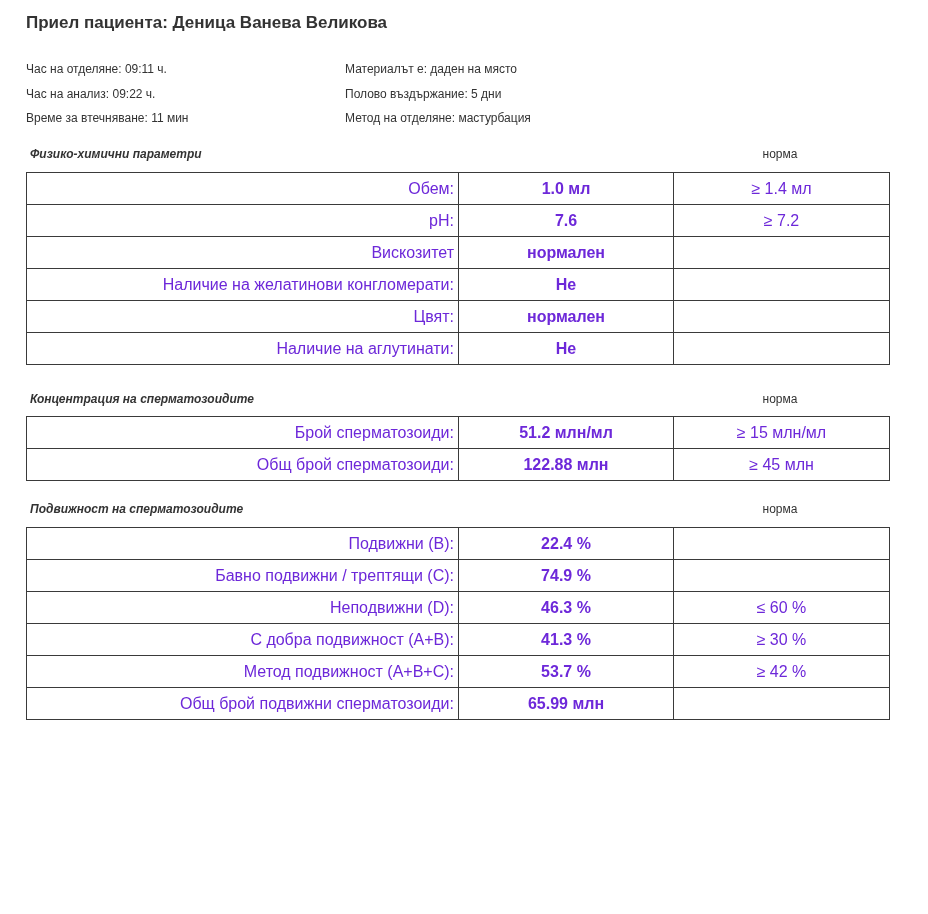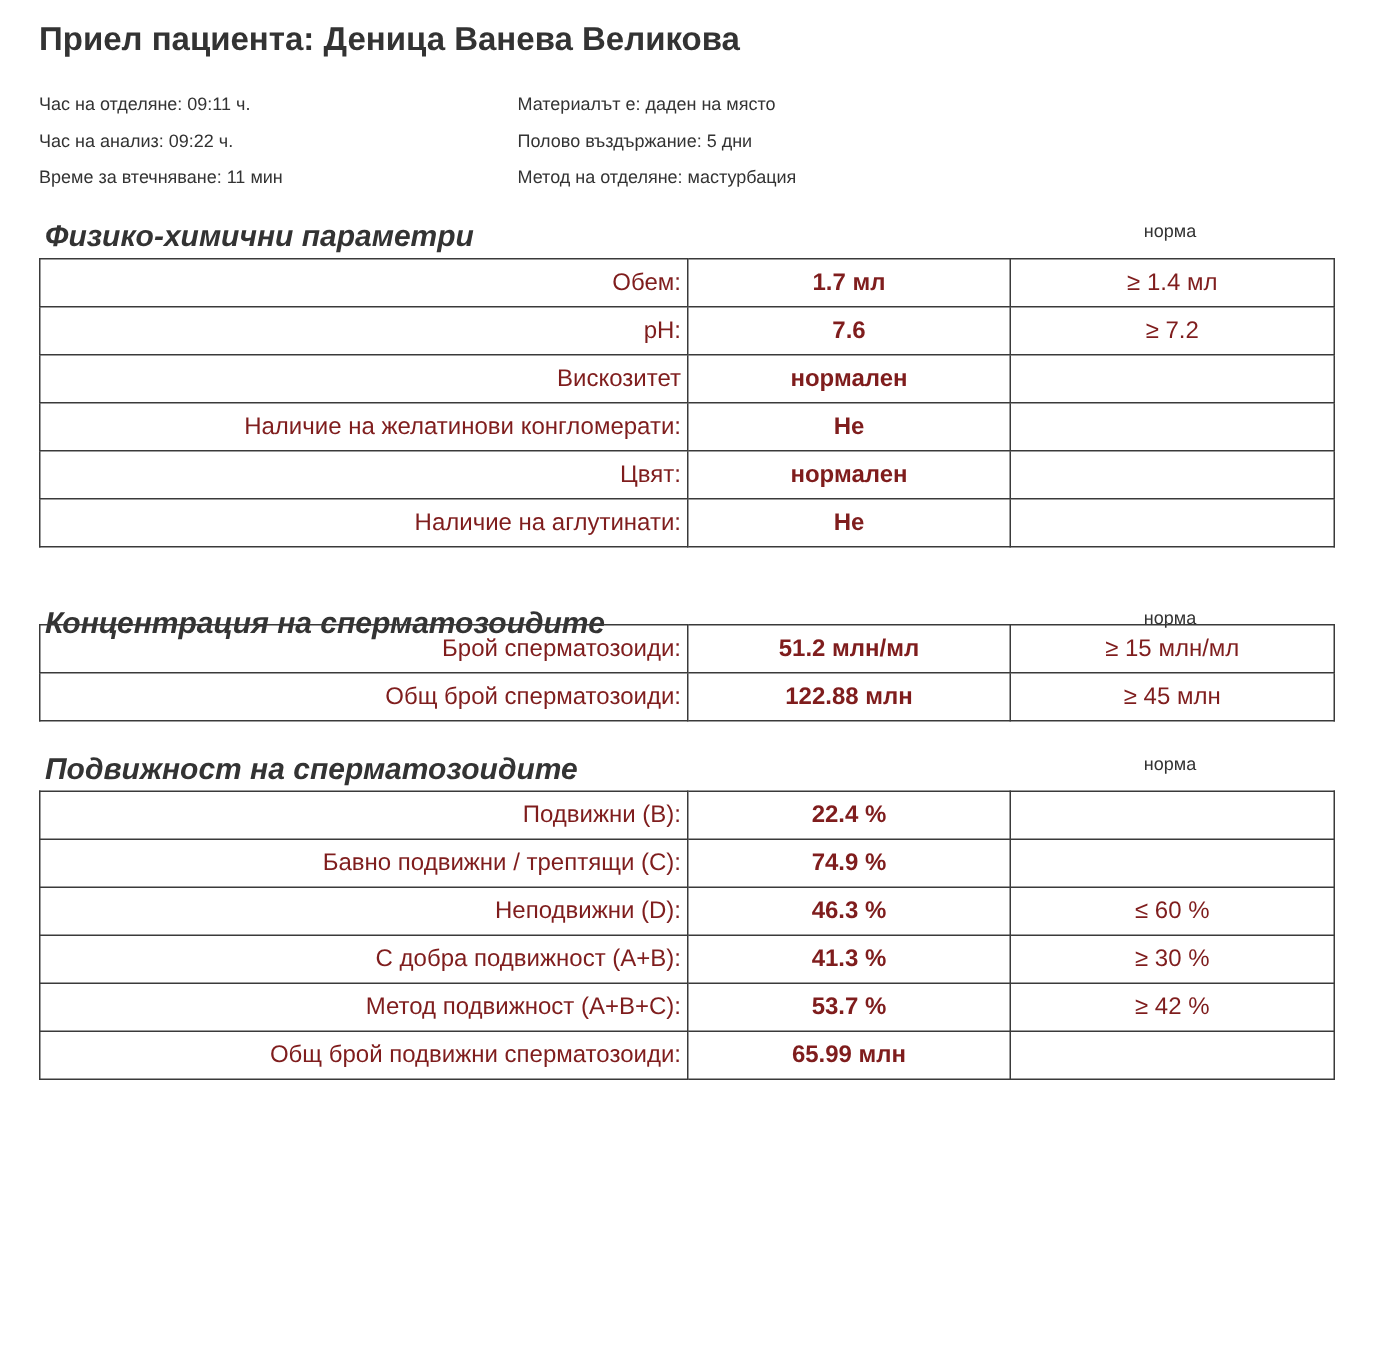--- a/index.html
+++ b/index.html
@@ -1,41 +1,41 @@
 <!DOCTYPE html>
 <html><head>
 <meta charset="utf-8">
 <style>
   html, body { margin: 0; padding: 0; background: #ffffff; }
   body {
     width: 928px; height: 914px; position: relative; overflow: hidden;
     font-family: "Liberation Sans", sans-serif; color: #333333; font-size: 16px;
   }
   .title {
-    position: absolute; left: 26px; top: 13px; font-weight: bold; font-size: 22px; color: #333;
+    position: absolute; left: 26px; top: 13px; font-weight: bold; font-size: 17px; color: #333;
   }
   .info { position: absolute; top: 57px; line-height: 24.5px; font-size: 12px; }
   .info.left { left: 26px; }
   .info.right { left: 345px; }
   .info div { white-space: nowrap; }
 
   .section-head {
     position: absolute; left: 30px; width: 860px; height: 20px;
   }
   .section-head .sec-title {
-    position: absolute; left: 0; top: 0; font-weight: bold; font-style: italic; font-size: 20px;
+    position: absolute; left: 0; top: 0; font-weight: bold; font-style: italic; font-size: 12px;
   }
   .section-head .norm-label {
     position: absolute; left: 644px; width: 212px; text-align: center; top: 0; font-size: 12px;
   }
   table.results {
     position: absolute; left: 26px; width: 864px; border-collapse: collapse; table-layout: fixed;
   }
   table.results td {
-    border: 1.5px solid #3a3a3a; height: 31px; padding: 0; font-size: 16px; color: #7f1d1d;
+    border: 1.5px solid #3a3a3a; height: 31px; padding: 0; font-size: 16px; color: #6d28d9;
   }
   table.results td.label { text-align: right; padding-right: 4px; width: 427px; }
   table.results td.value { text-align: center; font-weight: bold; width: 214px; }
   table.results td.norm { text-align: center; }
 </style>
 </head>
 <body>
 
 <div class="title">Приел пациента: Деница Ванева Великова</div>
 
@@ -51,21 +51,21 @@
 </div>
 
 <div class="section-head" style="top:147px;">
   <span class="sec-title">Физико-химични параметри</span>
   <span class="norm-label">норма</span>
 </div>
 <table class="results" style="top:172px;">
   <tbody id="t0">
       <tr>
         <td class="label">Обем:</td>
-        <td class="value">1.7 мл</td>
+        <td class="value">1.0 мл</td>
         <td class="norm">≥ 1.4 мл</td>
       </tr>
       <tr>
         <td class="label">pH:</td>
         <td class="value">7.6</td>
         <td class="norm">≥ 7.2</td>
       </tr>
       <tr>
         <td class="label">Вискозитет</td>
         <td class="value">нормален</td>
@@ -82,21 +82,21 @@
         <td class="norm"></td>
       </tr>
       <tr>
         <td class="label">Наличие на аглутинати:</td>
         <td class="value">Не</td>
         <td class="norm"></td>
       </tr>
     </tbody>
 </table>
 
-<div class="section-head" style="top:405px;">
+<div class="section-head" style="top:392px;">
   <span class="sec-title">Концентрация на сперматозоидите</span>
   <span class="norm-label">норма</span>
 </div>
 <table class="results" style="top:416px;">
   <tbody id="t1">
       <tr>
         <td class="label">Брой сперматозоиди:</td>
         <td class="value">51.2 млн/мл</td>
         <td class="norm">≥ 15 млн/мл</td>
       </tr>

